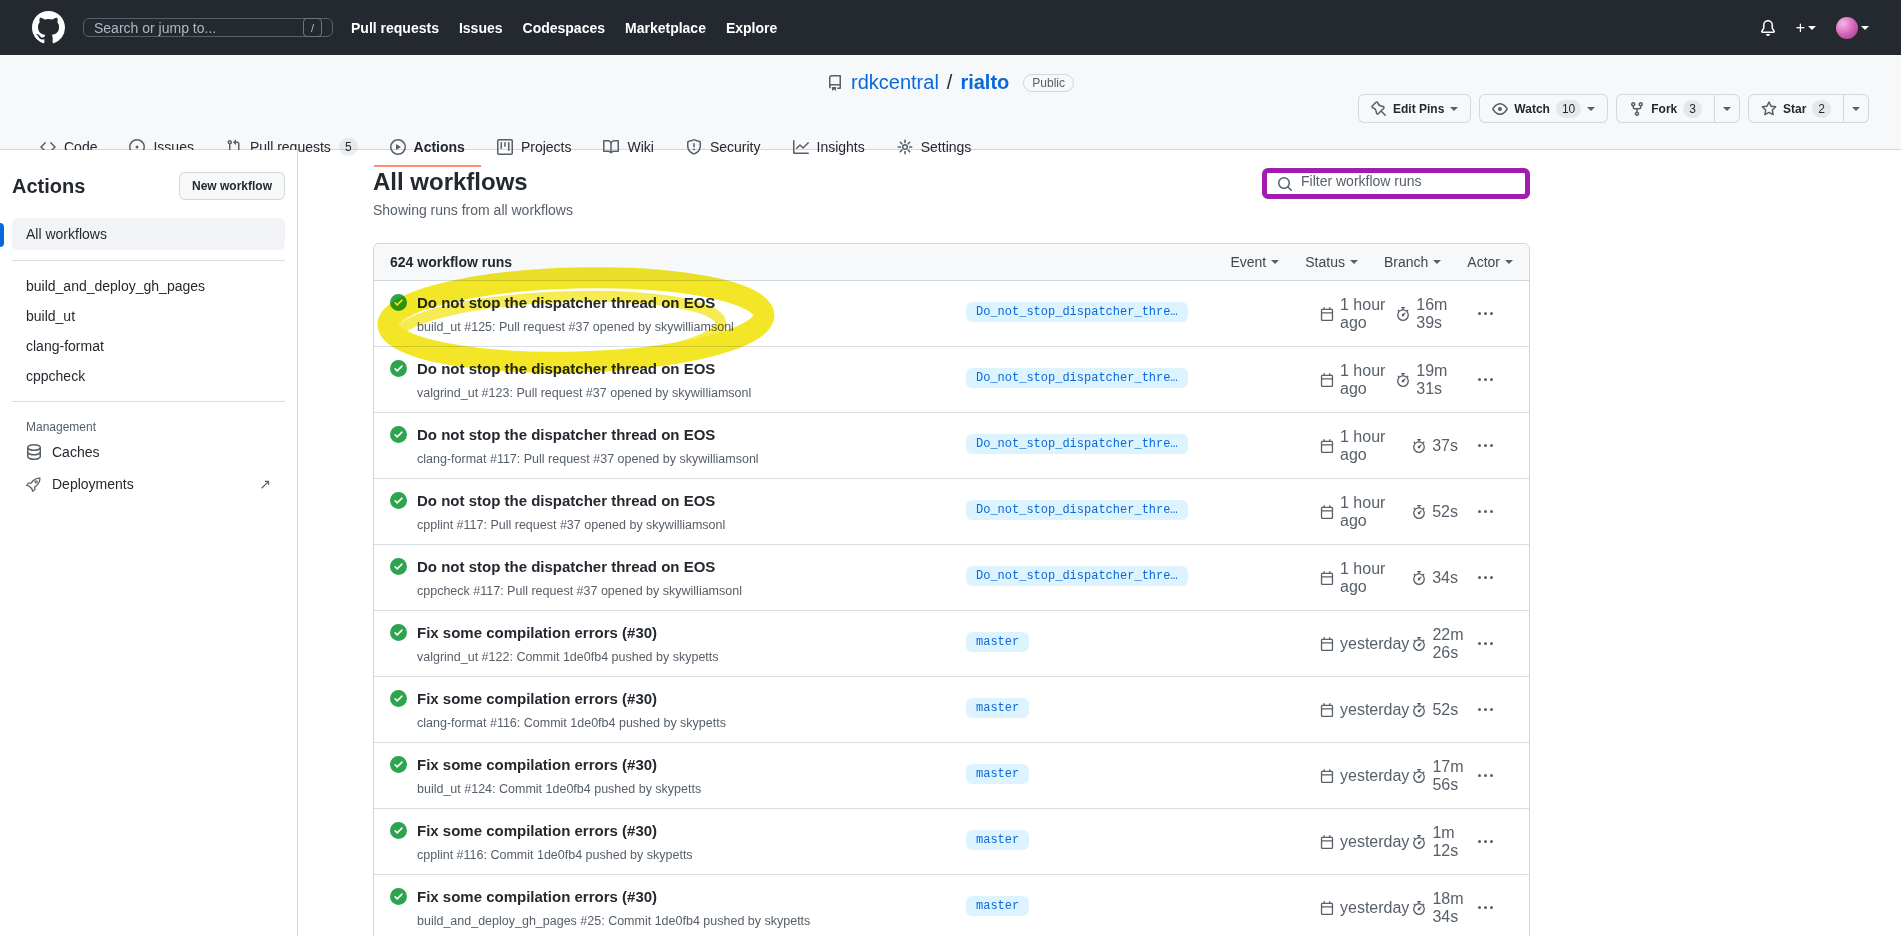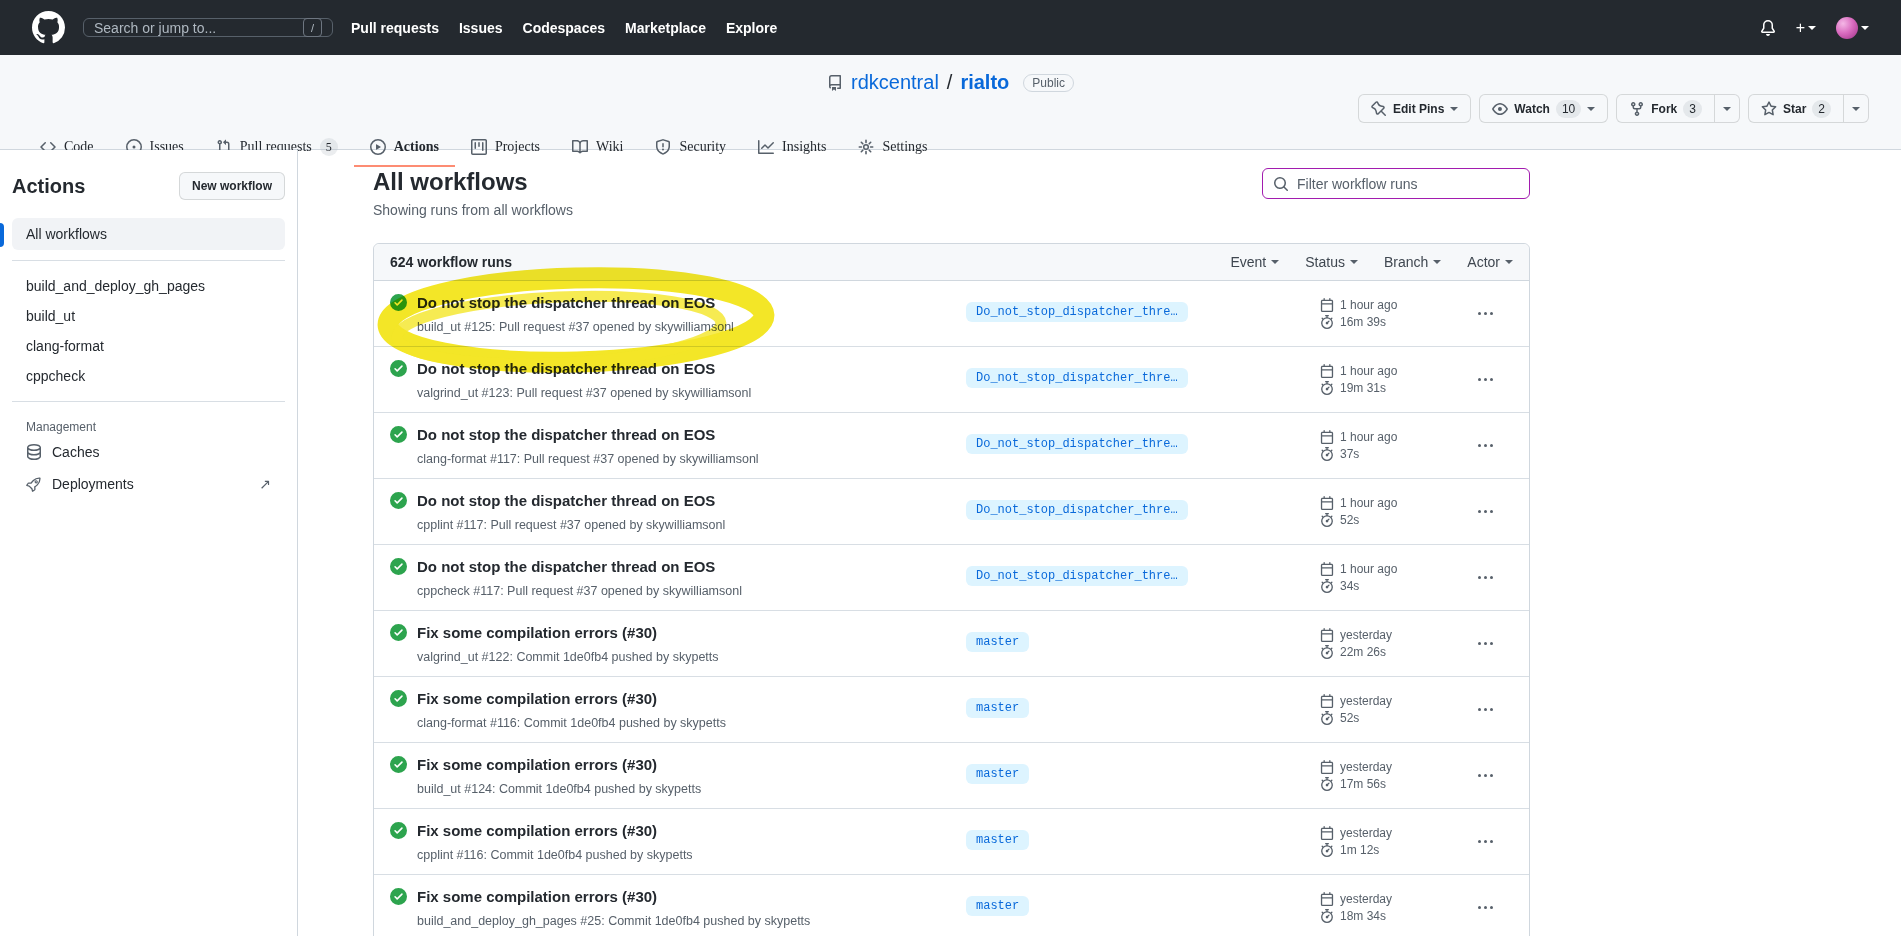--- a/index.html
+++ b/index.html
@@ -47,21 +47,21 @@
   .btn{ background:#f6f8fa; border:1px solid rgba(27,31,36,0.15); border-radius:6px;
     height:29px; display:flex; align-items:center; gap:6px; padding:0 12px;
     font-size:12px; font-weight:600; color:#24292f; cursor:pointer; }
   .btn [data-icon]{ color:#57606a; }
   .btn .caret{ color:#57606a; }
   .count-pill{ background:rgba(175,184,193,0.25); border-radius:2em; padding:0 6px;
     font-size:12px; font-weight:500; line-height:18px; }
   .btn-group{ display:flex; }
   .btn-group .btn:first-child{ border-radius:6px 0 0 6px; }
   .btn-group .btn.caret-seg{ border-radius:0 6px 6px 0; border-left:0; padding:0 8px; }
-  .tabnav{ display:flex; padding:6px 24px 0 24px;font-family:Liberation Serif, serif; }
+  .tabnav{ display:flex; padding:6px 24px 0 24px; }
   .tab{ display:flex; align-items:center; gap:8px; padding:9px 16px; font-size:14px;
     color:#24292f; border-bottom:2px solid transparent; cursor:pointer; }
   .tab [data-icon]{ color:#57606a; }
   .tab.active{ font-weight:700; border-bottom-color:#fd8c73; }
   .tab .count-pill{ font-weight:400; }
 
   
   .sidebar{ position:absolute; top:150px; left:0; width:298px; height:786px;
     border-right:1px solid #d0d7de; padding:22px 12px 0 12px; background:#fff; }
   .sidebar-head{ display:flex; align-items:center; justify-content:space-between; }
@@ -77,43 +77,43 @@
   .mgmt-item{ display:flex; align-items:center; gap:10px; padding:8px 14px; font-size:14px;
     color:#24292f; cursor:pointer; }
   .mgmt-item [data-icon]{ color:#57606a; }
   .ext-arrow{ margin-left:auto; color:#57606a; font-size:14px; }
 
   
   .main{ position:absolute; top:168px; left:373px; width:1157px; }
   .main-head{ display:flex; align-items:flex-start; justify-content:space-between; }
   .main-title{ font-size:24px; font-weight:600; }
   .main-sub{ font-size:14px; color:#57606a; margin-top:6px; }
-  .filter-input{ width:268px; height:31px; border:1px solid #a21caf; border-radius:6px;
-    background:#fff; display:flex; align-items:center; gap:8px; padding:0 10px; cursor:text; }
+  .filter-input{ width:268px; height:31px; border:5px solid #a21caf; border-radius:6px;
+    background:#fff; display:flex; gap:8px; padding:0 10px; cursor:text; }
   .filter-input [data-icon]{ color:#57606a; }
   .filter-input .ph{ font-size:14px; color:#57606a; }
   .runs-box{ position:relative; margin-top:25px; border:1px solid #d0d7de; border-radius:6px; background:#fff; }
   .runs-head{ display:flex; align-items:center; justify-content:space-between;
     background:#f6f8fa; border-bottom:1px solid #d0d7de; border-radius:6px 6px 0 0;
     padding:10px 16px; }
   .runs-count{ font-size:14px; font-weight:700; }
   .runs-filters{ display:flex; gap:26px; }
   .runs-filter{ display:flex; align-items:center; gap:5px; font-size:14px; color:#3f4750; cursor:pointer; }
   .runs-filter .caret{ color:#57606a; }
   .run-row{ display:grid; grid-template-columns:576px 354px 138px 1fr; align-items:center;
     padding:12px 16px; border-bottom:1px solid #d8dee4; min-height:66px; position:relative; z-index:1; }
   .run-main{ display:flex; gap:10px; align-items:flex-start; }
   .run-main [data-icon]{ color:#2da44e; margin-top:1px; }
   .run-main [data-icon] svg{ width:17px; height:17px; }
   .run-title{ font-size:15px; font-weight:700; color:#24292f; line-height:20px; cursor:pointer; }
   .run-sub{ font-size:12.5px; color:#57606a; margin-top:7px; }
   .branch-chip{ display:inline-block; max-width:230px; background:#ddf4ff; color:#0969da;
     font-family:"Liberation Mono", monospace; font-size:12px; padding:3px 10px;
     border-radius:6px; white-space:nowrap; overflow:hidden; text-overflow:ellipsis; cursor:pointer; }
-  .time-cell{ font-size:12px; color:#57606a; display:flex; flex-direction:column; gap:3px; }
+  .time-cell{ font-size:16px; color:#57606a; display:flex; gap:3px; }
   .time-line{ display:flex; align-items:center; gap:6px; }
   .time-line [data-icon] svg{ width:14px; height:14px; }
   .kebab{ justify-self:center; display:flex; gap:3px; cursor:pointer; padding:6px; }
   .kebab i{ width:3px; height:3px; border-radius:50%; background:#57606a; }
 
   
   .highlight-svg{ position:absolute; left:-30px; top:14px; width:460px; height:140px;
     z-index:5; pointer-events:none; mix-blend-mode:multiply; opacity:0.92; }
 </style>
 </head>

